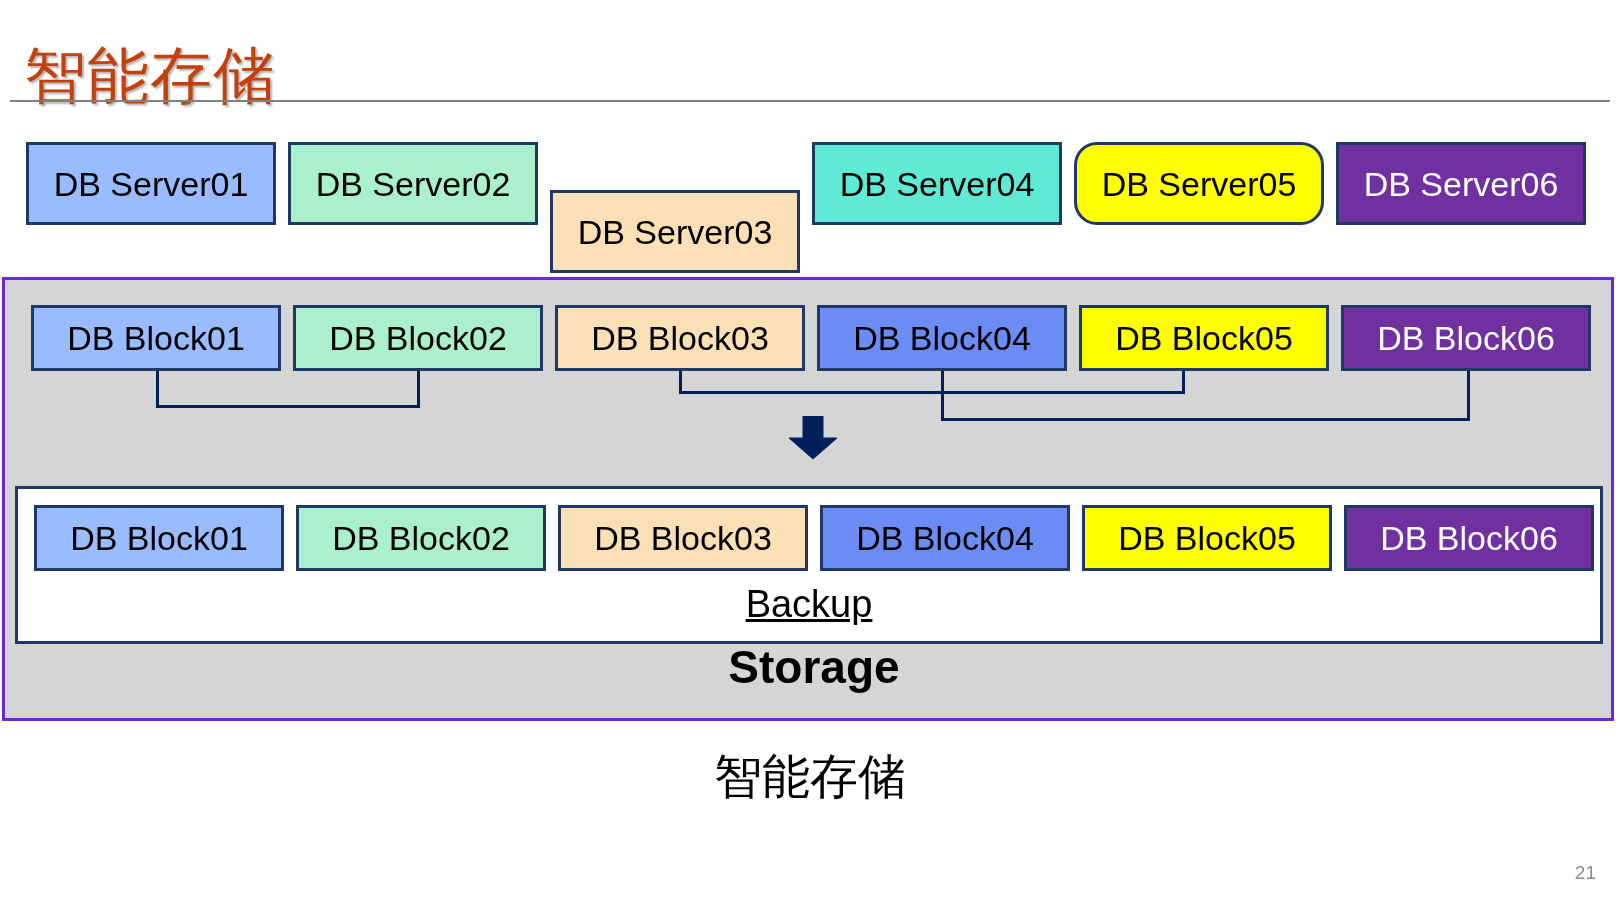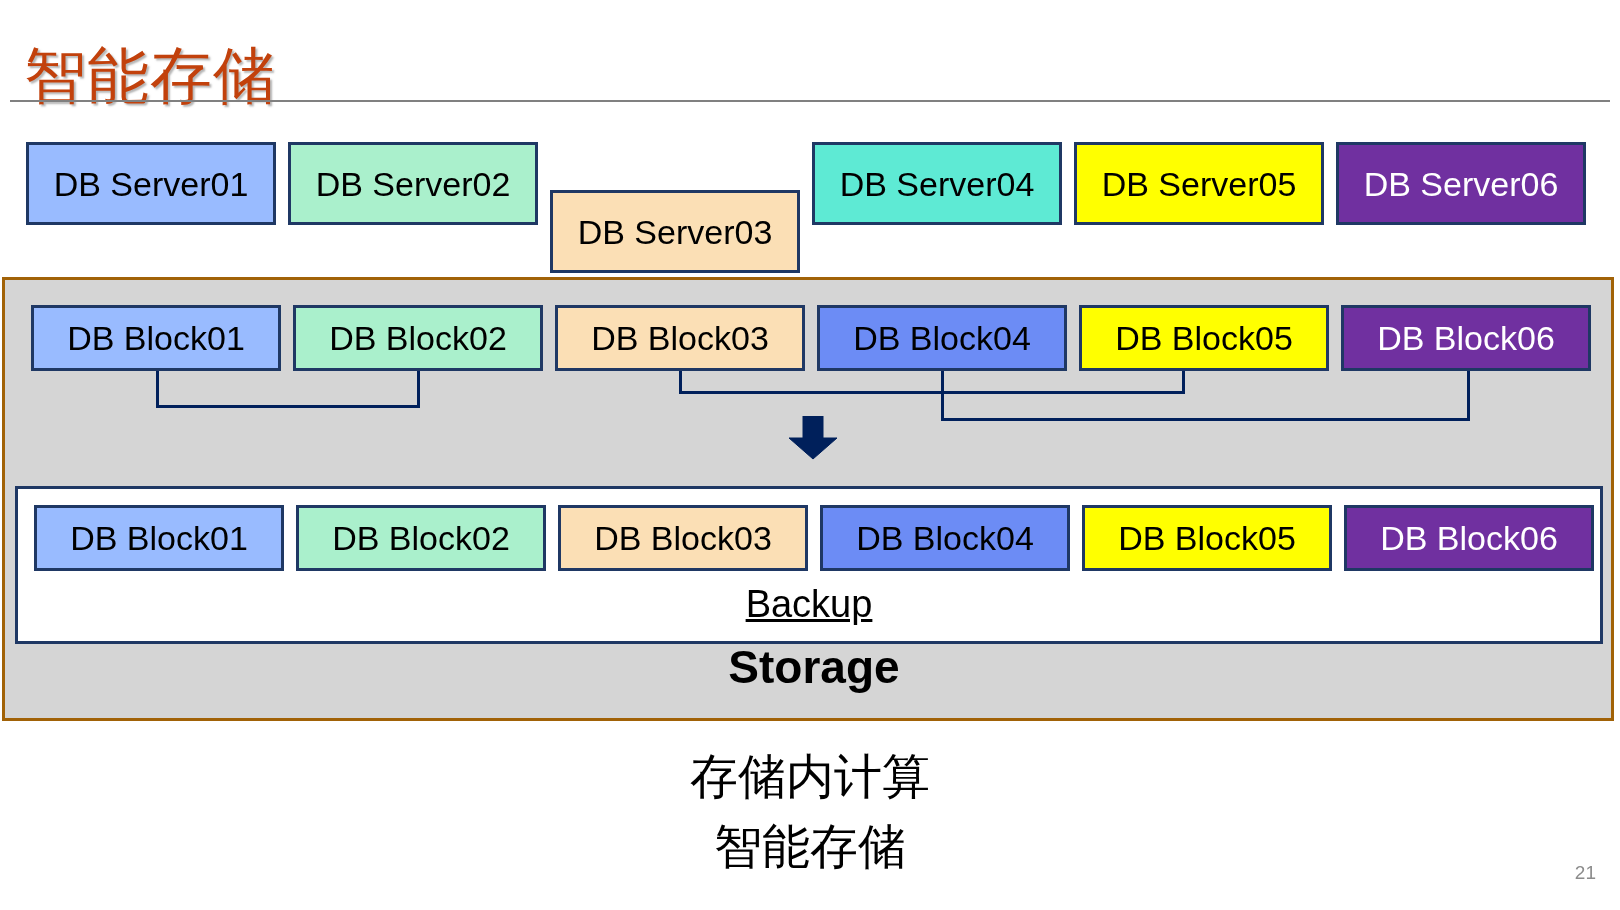--- a/index.html
+++ b/index.html
@@ -64,21 +64,21 @@
 
   
   #storage-container {
     position: absolute;
     left: 2px;
     top: 277px;
     width: 1612px;
     height: 444px;
     box-sizing: border-box;
     background: #D5D5D5;
-    border: 3px solid #a16207;
+    border: 3px solid #6d28d9;
   }
   #storage-label {
     position: absolute;
     left: 12px;
     right: 0;
     top: 360px;
     text-align: center;
     font-size: 46px;
     font-weight: bold;
     color: #000000;
@@ -160,21 +160,21 @@
 <body>
 
 <div id="slide-title">智能存储</div>
 <div id="title-rule"></div>
 
 <div id="server-row">
     <div class="node light" style="left: 26px; background: rgb(153, 187, 255); color: rgb(0, 0, 0);">DB Server01</div>
     <div class="node light" style="left: 288px; background: rgb(170, 240, 204); color: rgb(0, 0, 0);">DB Server02</div>
     <div class="node light" style="left: 550px; background: rgb(251, 223, 181); color: rgb(0, 0, 0); margin-top: 48px;">DB Server03</div>
     <div class="node light" style="left: 812px; background: #5eead4; color: rgb(0, 0, 0);">DB Server04</div>
-    <div class="node light" style="left: 1074px; background: rgb(255, 255, 0); color: rgb(0, 0, 0);">DB Server05</div>
+    <div class="node light" style="left: 1074px; background: rgb(255, 255, 0); color: rgb(0, 0, 0); border-radius: 23px;">DB Server05</div>
     <div class="node dark" style="left: 1336px; background: rgb(112, 48, 160); color: rgb(255, 255, 255);">DB Server06</div>
   </div>
 
 <div id="storage-container">
 
   <div id="block-row-primary">
       <div class="node light" style="left: 26px; background: rgb(153, 187, 255); color: rgb(0, 0, 0);">DB Block01</div>
       <div class="node light" style="left: 288px; background: rgb(170, 240, 204); color: rgb(0, 0, 0);">DB Block02</div>
       <div class="node light" style="left: 550px; background: rgb(251, 223, 181); color: rgb(0, 0, 0);">DB Block03</div>
       <div class="node light" style="left: 812px; background: rgb(108, 140, 245); color: rgb(0, 0, 0);">DB Block04</div>
@@ -207,17 +207,16 @@
         <div class="node light" style="left: 1064px; background: rgb(255, 255, 0); color: rgb(0, 0, 0);">DB Block05</div>
         <div class="node dark" style="left: 1326px; background: rgb(112, 48, 160); color: rgb(255, 255, 255);">DB Block06</div>
       </div>
     <div id="backup-label">Backup</div>
   </div>
 
   <div id="storage-label">Storage</div>
 </div>
 
 <div id="caption">
-    <div>存储内计算</div>
     <div>智能存储</div>
   </div>
 
 <div id="page-number">21</div>
 
 </body></html>

